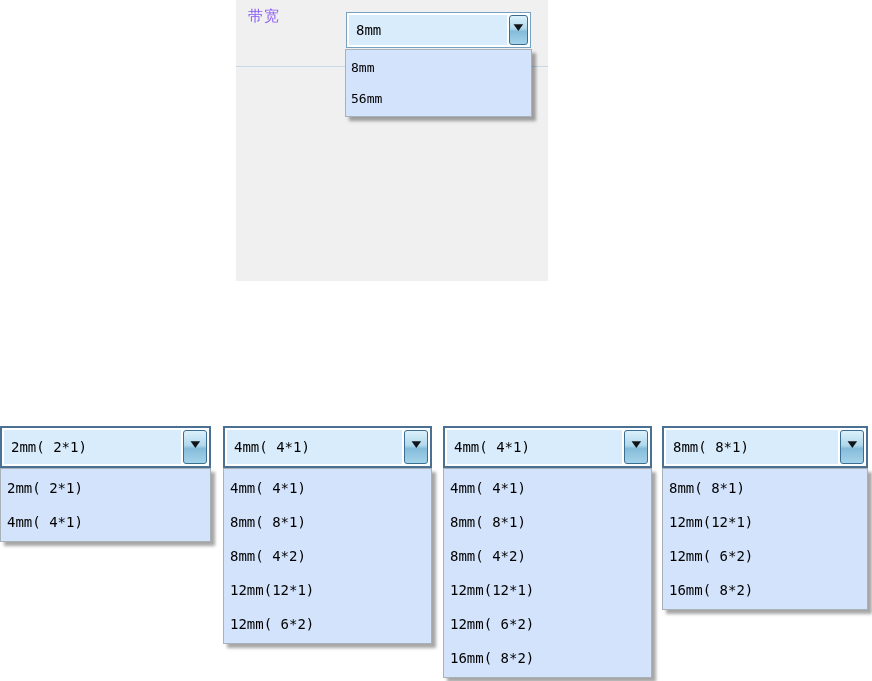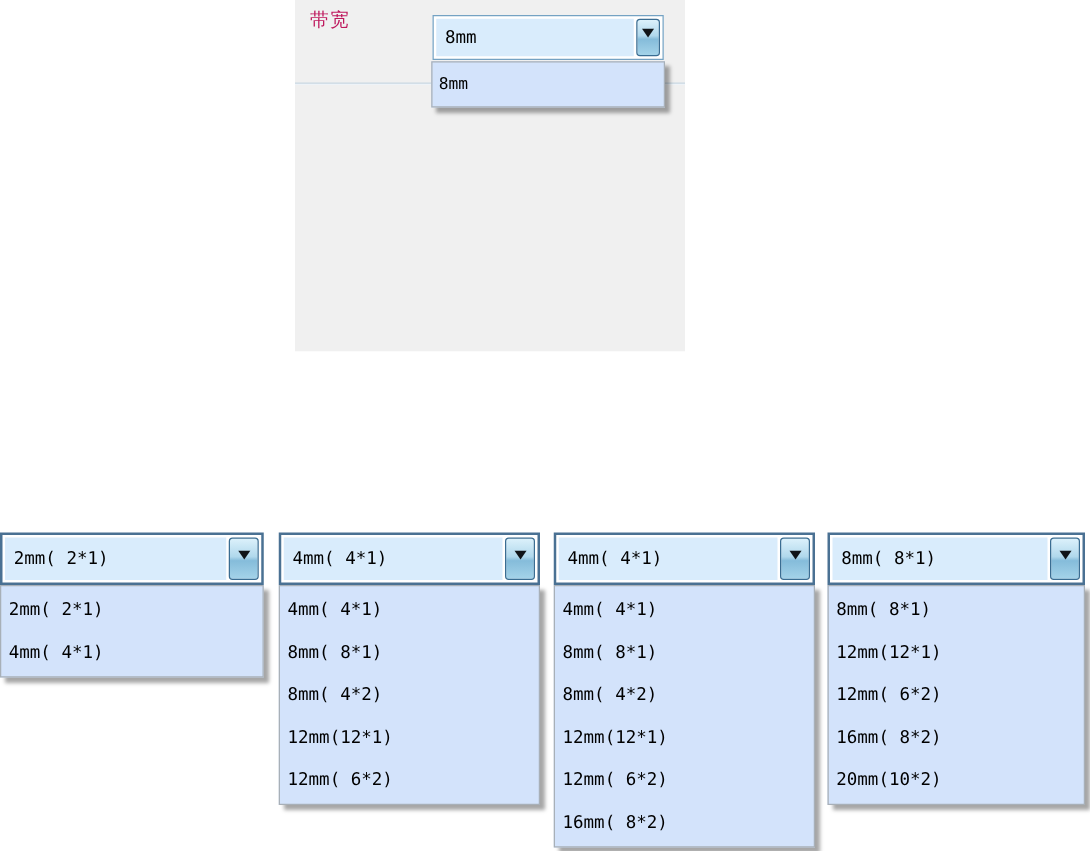--- a/index.html
+++ b/index.html
@@ -12,21 +12,21 @@
   }
   
   .panel{
     position:absolute;
     background:#f0f0f0;
   }
   .panel-label{
     position:absolute;
     left:12px;top:7px;
     font-size:15px;
-    color:#be185d;
+    color:#8b5cf6;
     letter-spacing:1px;
     white-space:nowrap;
   }
   .divider{
     position:absolute;
     left:0;right:0;top:66px;
     height:1px;
     background:#c9d7e2;
     border-bottom:1px solid #eef3f8;
   }
@@ -105,20 +105,21 @@
   </section>
 
   <div class="combo combo-top" style="left:346px;top:12px;width:185px;height:36px;">
     <div class="combo-field">8mm</div>
     <div class="combo-btn">
       <span class="arrow">▼</span>
     </div>
   </div>
   <div class="dropdown dropdown-top" style="left:345px;top:49px;width:187px;">
       <div class="opt">8mm</div>
+      <div class="opt">56mm</div>
     </div>
 
   <div class="combo combo-bottom" style="left:0px;top:426px;width:211px;height:42px;">
     <div class="combo-field">2mm( 2*1)</div>
     <div class="combo-btn">
       <span class="arrow">▼</span>
     </div>
   </div>
   <div class="dropdown dropdown-bottom" style="left:0px;top:468px;width:211px;">
       <div class="opt">2mm( 2*1)</div>
@@ -158,16 +159,15 @@
     <div class="combo-field">8mm( 8*1)</div>
     <div class="combo-btn">
       <span class="arrow">▼</span>
     </div>
   </div>
   <div class="dropdown dropdown-bottom" style="left:662px;top:468px;width:206px;">
       <div class="opt">8mm( 8*1)</div>
       <div class="opt">12mm(12*1)</div>
       <div class="opt">12mm( 6*2)</div>
       <div class="opt">16mm( 8*2)</div>
-      <div class="opt">20mm(10*2)</div>
     </div>
 
 </div>
 
 </body></html>

